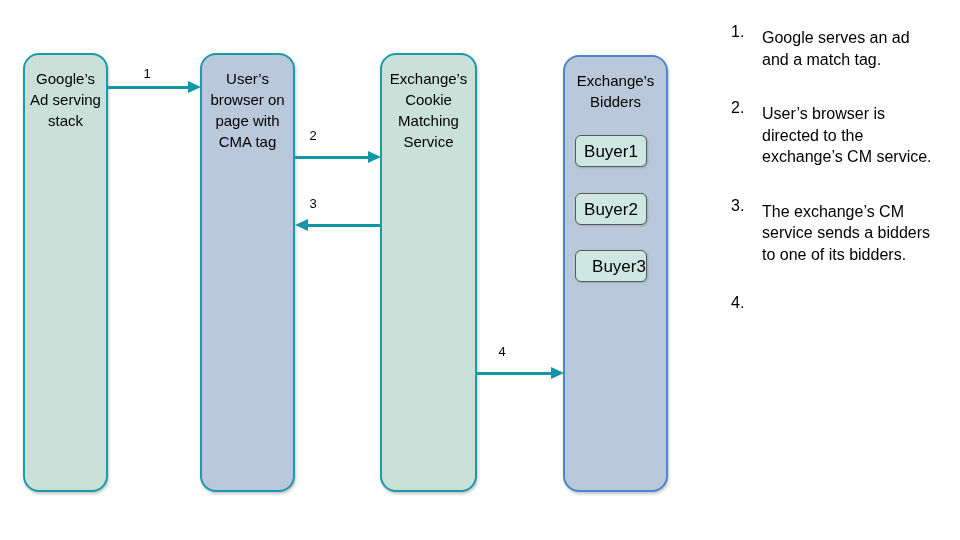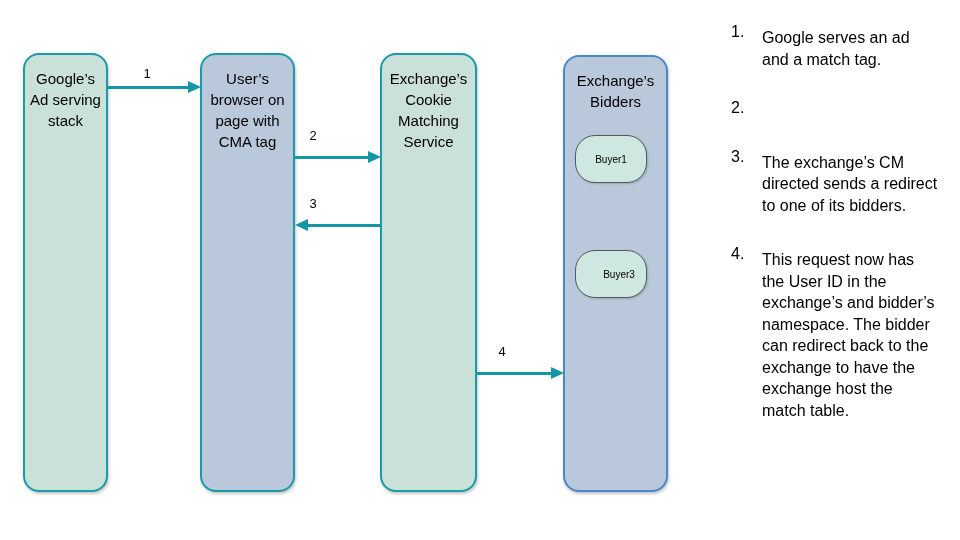--- a/index.html
+++ b/index.html
@@ -29,26 +29,26 @@
   .blue  { background: #b9c8da; }
   #node-google  { left: 23px;  top: 53px; width: 85px;  height: 439px; }
   #node-browser { left: 200px; top: 53px; width: 95px;  height: 439px; }
   #node-cm      { left: 380px; top: 53px; width: 97px;  height: 439px; }
   #node-bidders { left: 563px; top: 55px; width: 105px; height: 437px;
                   border-color: #4d86c9; padding-top: 0; white-space: normal; }
   .bidders-title { white-space: pre-line; padding-top: 13px; font-size: 15px; line-height: 21px; }
 
   .buyer {
     position: absolute;
-    left: 10px; width: 72px; height: 48px;
+    left: 10px; width: 72px; height: 32px;
     background: #cee7e0;
     border: 1.5px solid #595959;
-    border-radius: 20px;
+    border-radius: 6px;
     display: flex; align-items: center; justify-content: center;
-    font-size: 10px;
+    font-size: 17px;
     box-shadow: 1px 1px 2px rgba(90,90,90,0.3);
   }
   #buyer-0 { top: 78px; }
   #buyer-1 { top: 136px; }
   #buyer-2 { top: 193px; padding-left: 16px; }
   #buyer-3 { top: 328px; }
 
   
   .arrow-line { position: absolute; height: 3px; background: #1596a8; }
   .arrow-head { position: absolute; width: 0; height: 0;
@@ -95,20 +95,21 @@
 
   <div class="node green" id="node-cm">Exchange’s
 Cookie
 Matching
 Service</div>
 
   <div class="node blue" id="node-bidders">
     <div class="bidders-title">Exchange’s
 Bidders</div>
     <div class="buyer" id="buyer-0">Buyer1</div>
+    <div class="buyer" id="buyer-1">Buyer2</div>
     <div class="buyer" id="buyer-2">Buyer3</div>
   </div>
 
   <div class="arrow-line" id="arrow1-line"></div>
   <div class="arrow-head right" id="arrow1-head"></div>
   <div class="arrow-label" id="arrow1-label">1</div>
 
   <div class="arrow-line" id="arrow2-line"></div>
   <div class="arrow-head right" id="arrow2-head"></div>
   <div class="arrow-label" id="arrow2-label">2</div>
@@ -121,24 +122,24 @@
   <div class="arrow-head right" id="arrow4-head"></div>
   <div class="arrow-label" id="arrow4-label">4</div>
 
   <div class="steps">
     <div class="step">
       <div class="step-num">1.</div>
       <div class="step-text">Google serves an ad and a match tag.</div>
     </div>
     <div class="step">
       <div class="step-num">2.</div>
+      <div class="step-text">User’s browser is directed to the exchange’s CM service.</div>
     </div>
     <div class="step">
       <div class="step-num">3.</div>
-      <div class="step-text">The exchange’s CM directed sends a redirect to one of its bidders.</div>
+      <div class="step-text">The exchange’s CM service sends a bidders to one of its bidders.</div>
     </div>
     <div class="step">
       <div class="step-num">4.</div>
-      <div class="step-text">This request now has the User ID in the exchange’s and bidder’s namespace. The bidder can redirect back to the exchange to have the exchange host the match table.</div>
     </div>
   </div>
 
 </div>
 
 </body></html>

